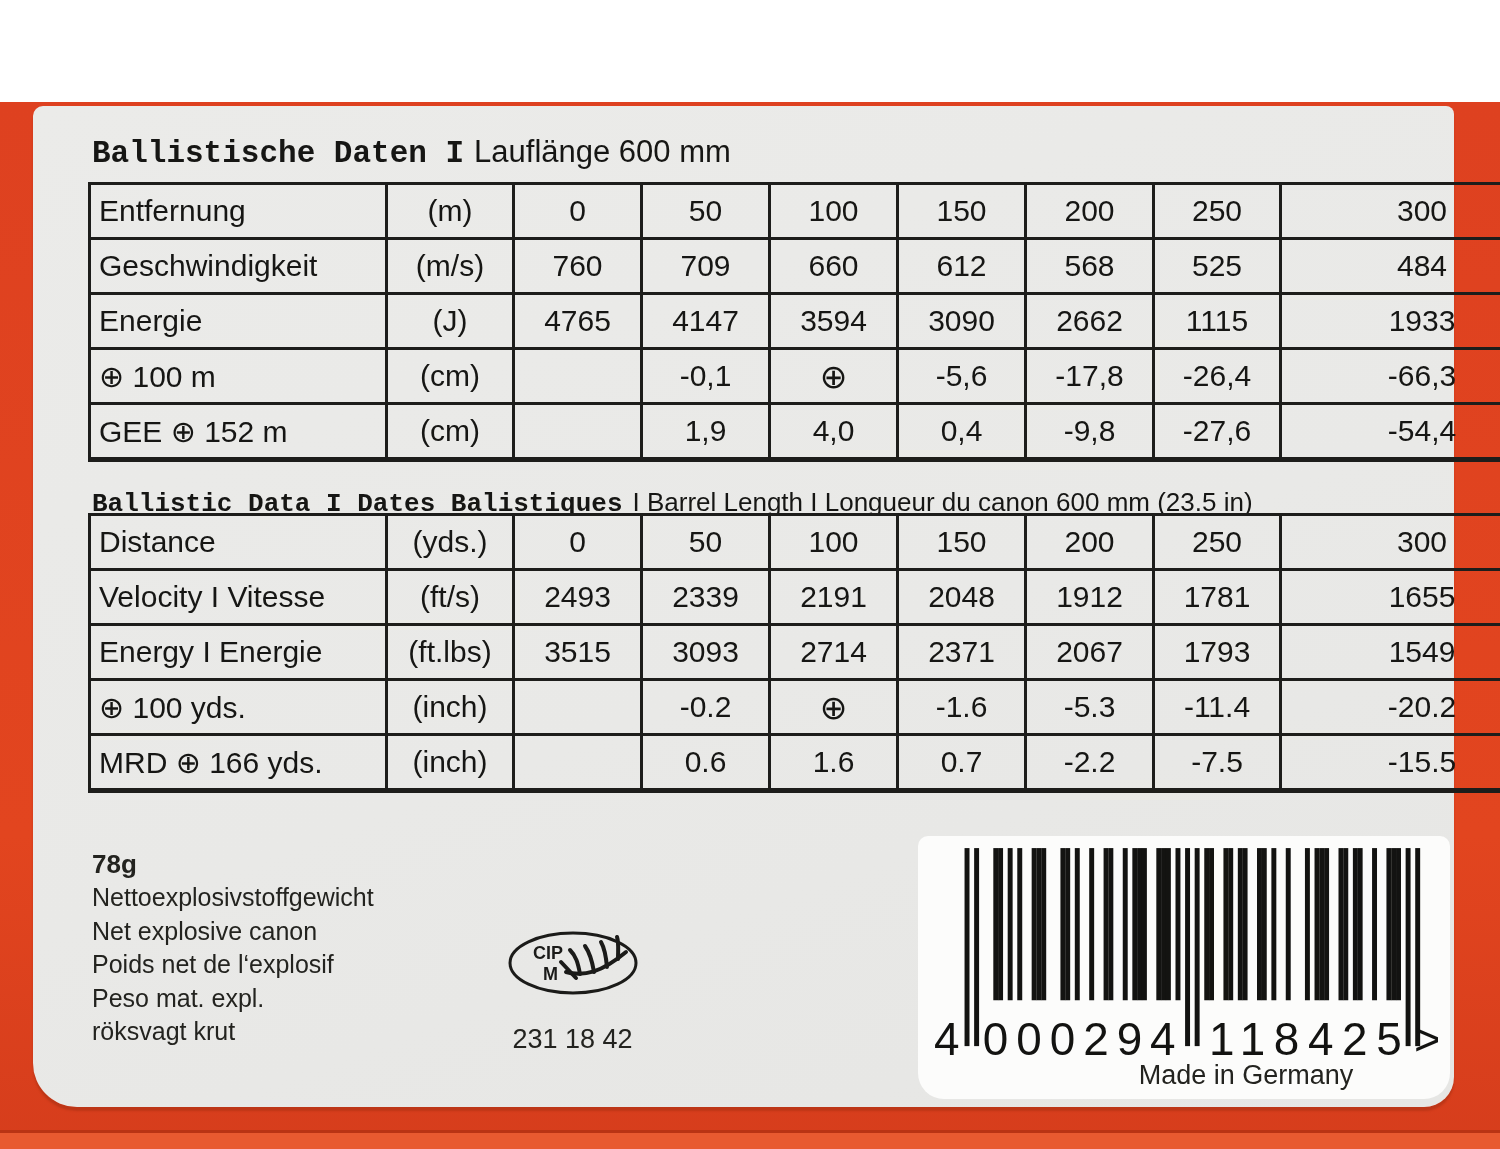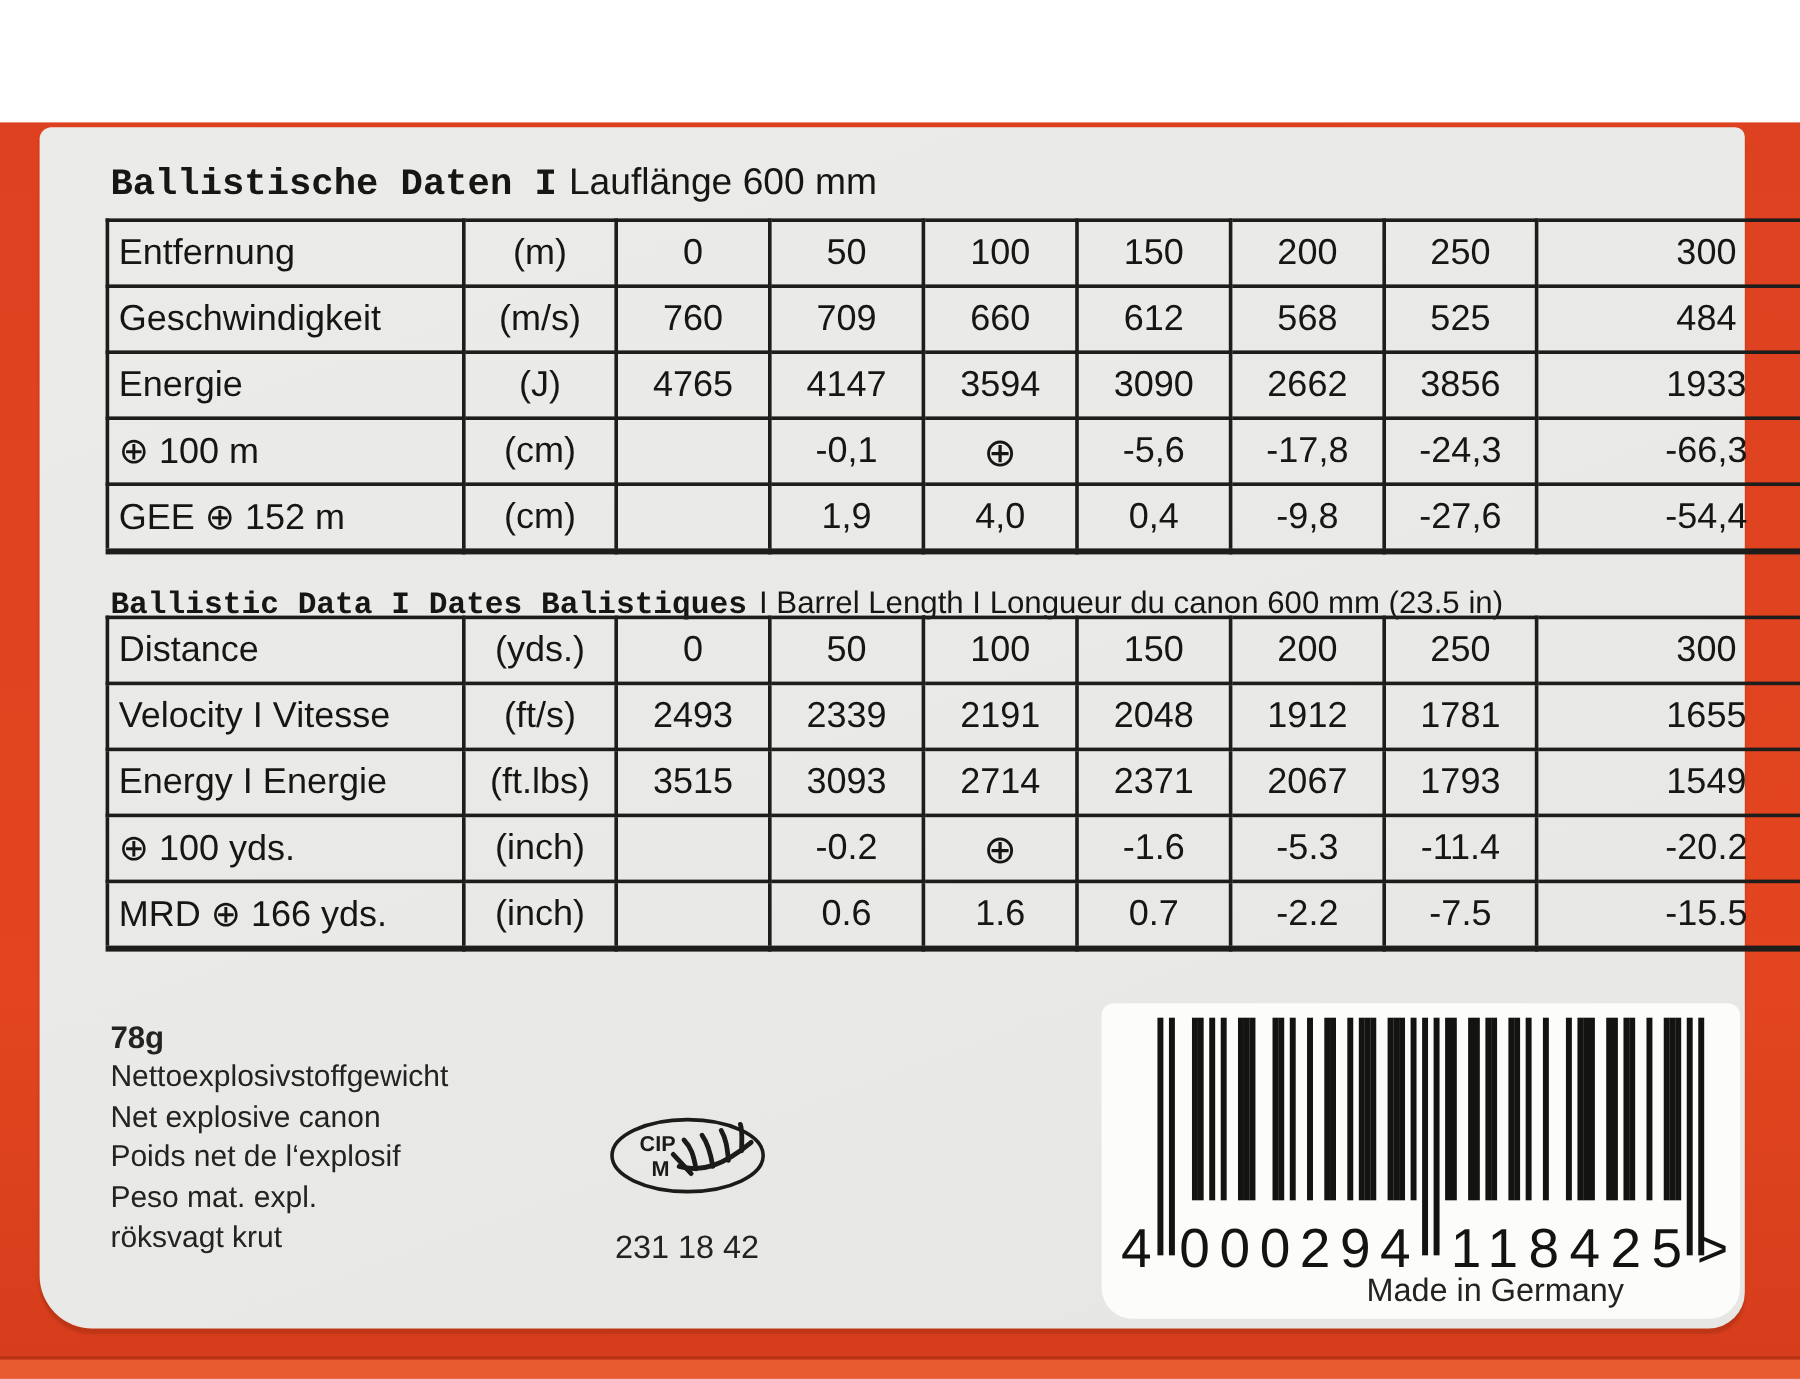--- a/index.html
+++ b/index.html
@@ -100,32 +100,32 @@
         <td class="c-val">484</td>
       </tr>
       <tr>
         <td class="c-label">Energie</td>
         <td class="c-unit">(J)</td>
         <td class="c-val">4765</td>
         <td class="c-val">4147</td>
         <td class="c-val">3594</td>
         <td class="c-val">3090</td>
         <td class="c-val">2662</td>
-        <td class="c-val">3856</td>
+        <td class="c-val">1115</td>
         <td class="c-val">1933</td>
       </tr>
       <tr>
         <td class="c-label">⊕ 100 m</td>
         <td class="c-unit">(cm)</td>
         <td class="c-val"></td>
         <td class="c-val">-0,1</td>
         <td class="c-val sym">⊕</td>
         <td class="c-val">-5,6</td>
         <td class="c-val">-17,8</td>
-        <td class="c-val">-24,3</td>
+        <td class="c-val">-26,4</td>
         <td class="c-val">-66,3</td>
       </tr>
       <tr>
         <td class="c-label">GEE ⊕ 152 m</td>
         <td class="c-unit">(cm)</td>
         <td class="c-val"></td>
         <td class="c-val">1,9</td>
         <td class="c-val">4,0</td>
         <td class="c-val">0,4</td>
         <td class="c-val">-9,8</td>

